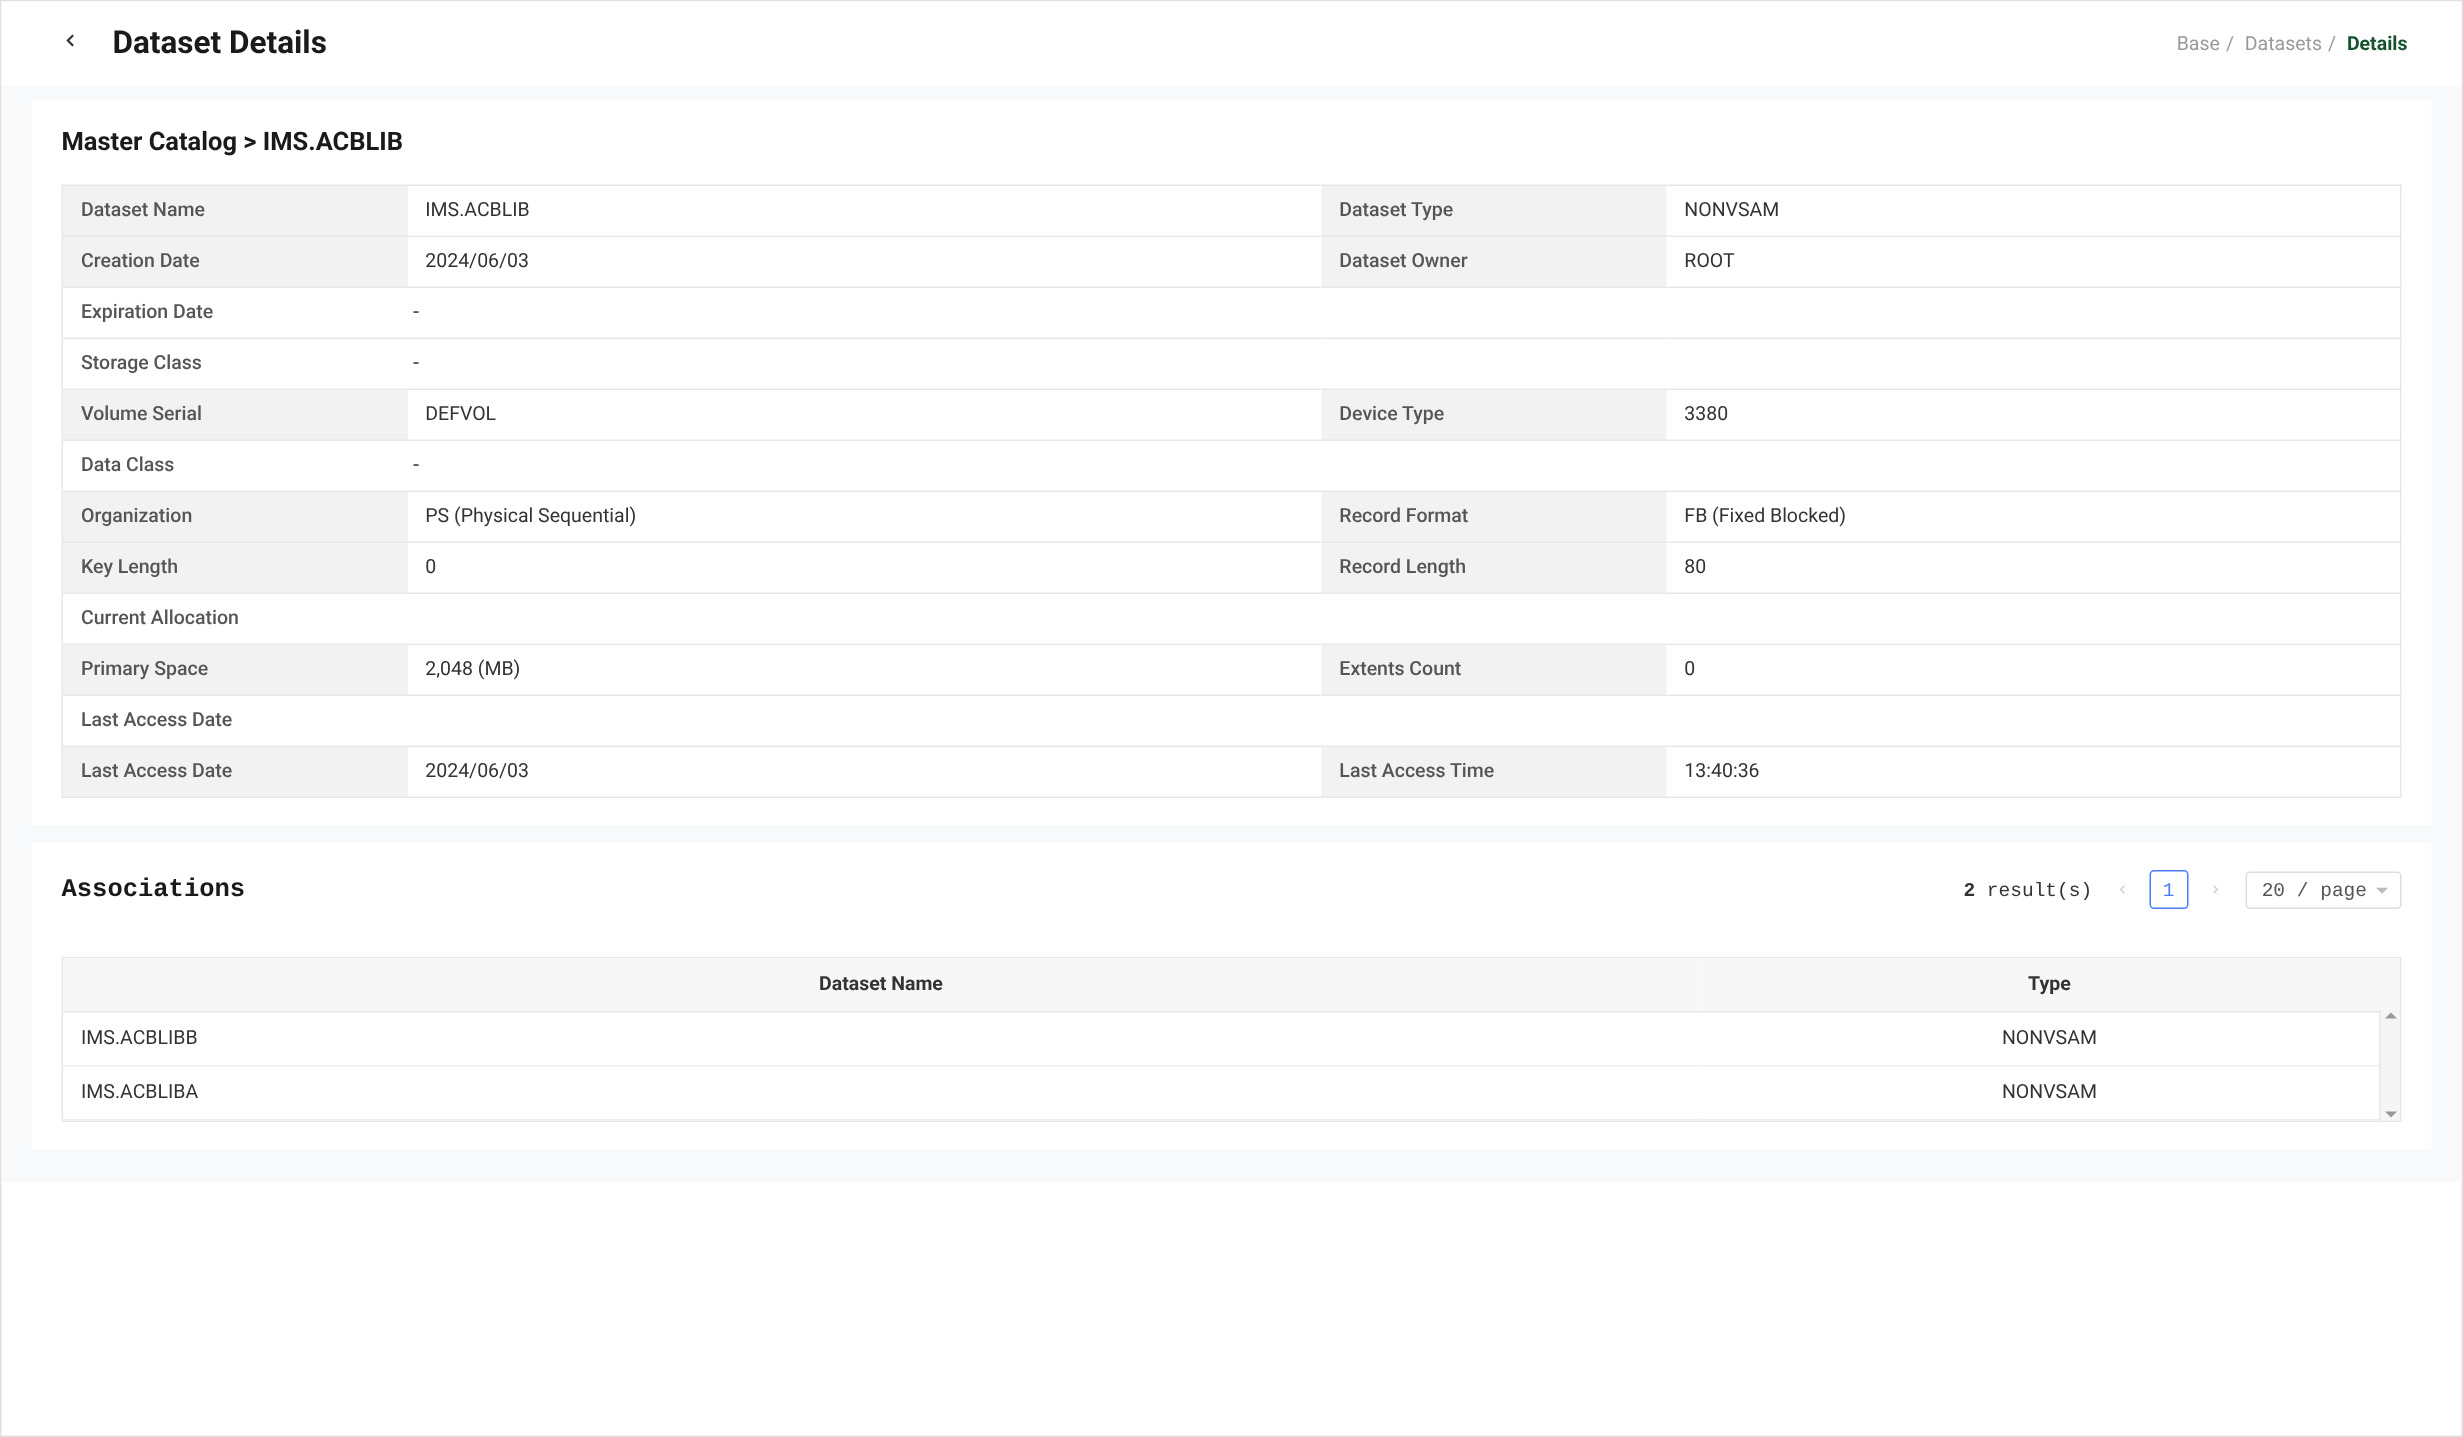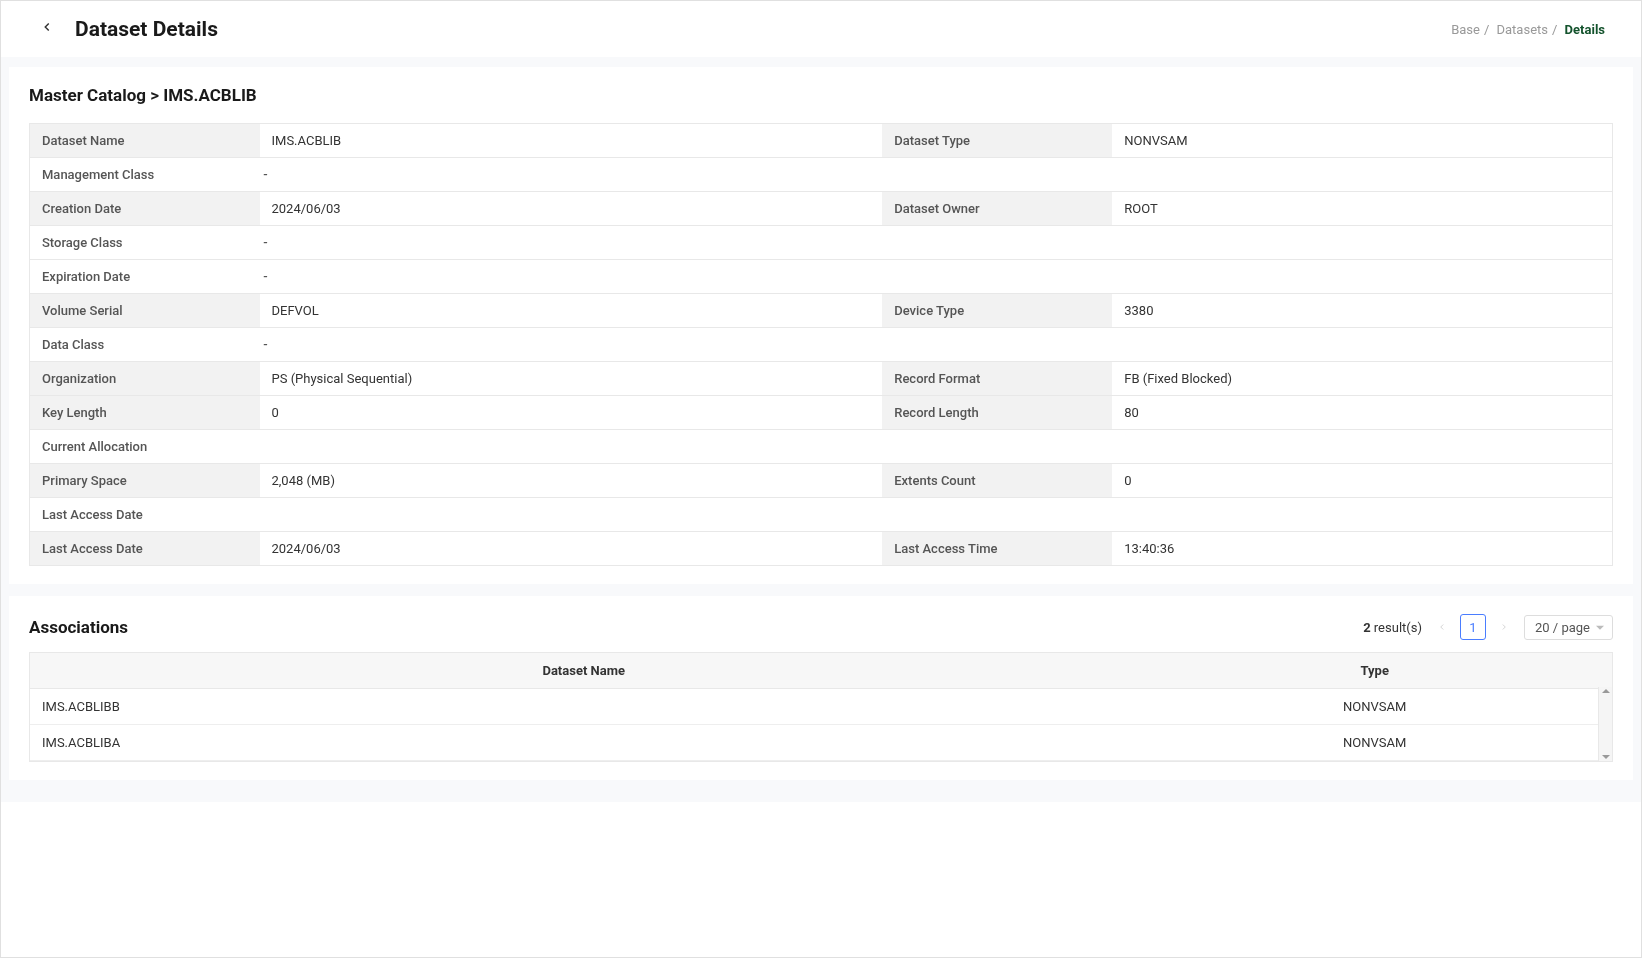--- a/index.html
+++ b/index.html
@@ -40,21 +40,21 @@
   font-weight: 700;
   color: #1a1a1a;
 }
 .breadcrumb {
   font-size: 13px;
   color: #999;
 }
 .breadcrumb span { padding: 0 4px; }
 .breadcrumb .current { color: #14532d; font-weight: 700; }
 .content {
-  padding: 10px 8px;
+  padding: 10px 20px;
   background: #f8f9fb;
 }
 .panel {
   background: #fff;
   padding: 18px 20px;
   margin-bottom: 12px;
 }
 .panel-title {
   font-size: 17px;
   font-weight: 700;
@@ -84,21 +84,22 @@
 .detail-table .section-header {
   background: #fff;
   color: #555;
   font-weight: 500;
   padding: 9px 12px;
 }
 .assoc-header {
   display: flex;
   align-items: center;
   justify-content: space-between;
-  margin-bottom: 12px;
+  margin-bottom: 32px;
+  font-family: Liberation Mono, monospace;
 }
 .assoc-title {
   font-size: 17px;
   font-weight: 700;
   color: #1a1a1a;
 }
 .pagination {
   display: flex;
   align-items: center;
   gap: 8px;
@@ -229,40 +230,34 @@
       <div class="panel-title">Master Catalog &gt; IMS.ACBLIB</div>
       <table class="detail-table">
         <tbody>
             <tr>
           <td class="label">Dataset Name</td>
           <td class="value">IMS.ACBLIB</td>
           <td class="label">Dataset Type</td>
           <td class="value">NONVSAM</td>
         </tr>
         <tr>
-          <td class="section-header" colspan="4">
-            <span style="display:inline-block;width:218px">Management Class</span>
-            <span>-</span>
-          </td>
-        </tr>
-        <tr>
           <td class="label">Creation Date</td>
           <td class="value">2024/06/03</td>
           <td class="label">Dataset Owner</td>
           <td class="value">ROOT</td>
         </tr>
         <tr>
           <td class="section-header" colspan="4">
-            <span style="display:inline-block;width:218px">Storage Class</span>
+            <span style="display:inline-block;width:218px">Expiration Date</span>
             <span>-</span>
           </td>
         </tr>
         <tr>
           <td class="section-header" colspan="4">
-            <span style="display:inline-block;width:218px">Expiration Date</span>
+            <span style="display:inline-block;width:218px">Storage Class</span>
             <span>-</span>
           </td>
         </tr>
         <tr>
           <td class="label">Volume Serial</td>
           <td class="value">DEFVOL</td>
           <td class="label">Device Type</td>
           <td class="value">3380</td>
         </tr>
         <tr>

